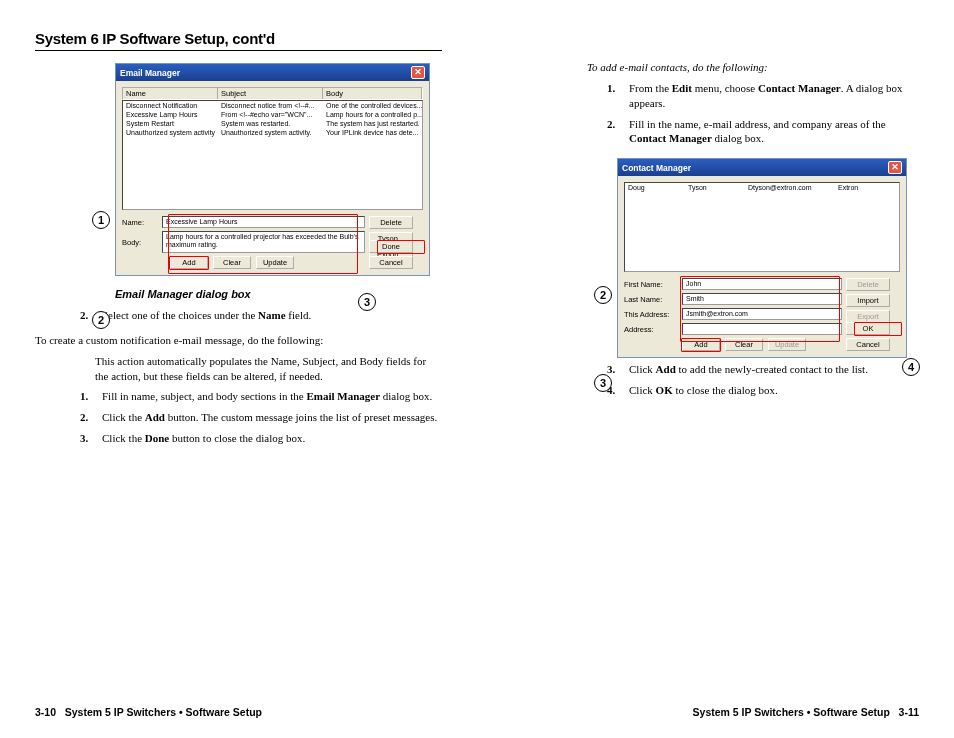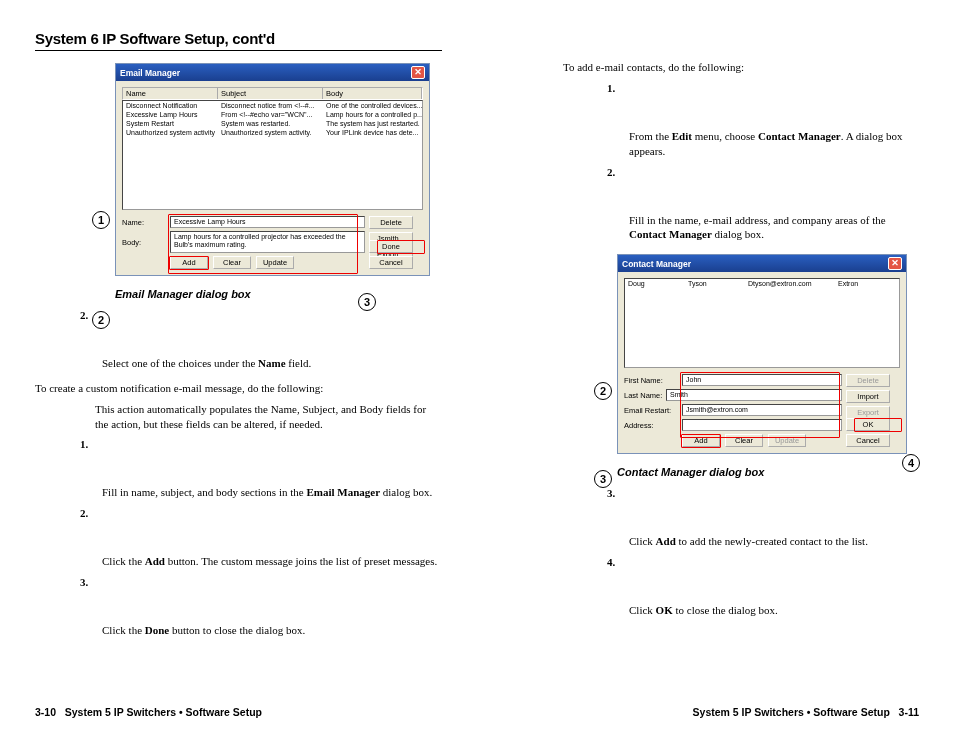--- a/index.html
+++ b/index.html
@@ -34,21 +34,21 @@
     font-weight: bold;
     font-size: 13px;
     margin-bottom: 7px;
   }
   .body-text { margin-bottom: 6px; line-height: 1.35; }
   .indent { margin-left: 45px; }
   .indent2 { margin-left: 60px; }
   ol { list-style: none; }
   ol li { display: flex; margin-bottom: 6px; line-height: 1.35; }
   ol li .num { font-weight: bold; width: 22px; flex-shrink: 0; }
-  ol li .txt { flex: 1; margin-top: 48px; }
+  ol li .txt { flex: 1; }
   .dialog-caption {
     font-family: Helvetica, Arial, sans-serif;
     font-weight: bold;
     font-style: italic;
     font-size: 11px;
     margin-top: 8px;
     margin-left: 10px;
     margin-bottom: 8px;
   }
   .footer {
@@ -105,21 +105,21 @@
   .listbody {
     background: #fff;
     border: 1px inset #999;
     height: 90px;
     overflow: hidden;
   }
   .listbody.tall { height: 110px; }
   .row { display: flex; font-size: 7px; border-bottom: 0px; }
   .row > div { padding: 1px 3px; white-space: nowrap; overflow: hidden; }
   .formrow { display: flex; align-items: center; margin: 3px 0; }
-  .formrow label { width: 48px; font-size: 7.5px; }
+  .formrow label { width: 40px; font-size: 7.5px; }
   .formrow .fld {
     flex: 1;
     background: #fff;
     border: 1px inset #999;
     padding: 1px 3px;
     font-size: 7px;
     height: 12px;
     overflow: hidden;
     white-space: nowrap;
   }
@@ -194,21 +194,21 @@
           <div class="row">
               <div style="width:95px">Unauthorized system activity</div>
               <div style="width:105px">Unauthorized system activity.</div>
               <div style="flex:1">Your IPLink device has dete...</div>
             </div>
         </div>
 
         <div class="formarea" style="margin-top:6px;">
           <div class="btncol" style="top:0;">
             <div class="winbtn">Delete</div>
-            <div class="winbtn">Jsmith...</div>
+            <div class="winbtn">Tyson...</div>
             <div class="winbtn">Export...</div>
           </div>
           <div class="formrow">
             <label>Name:</label>
             <div class="fld">Excessive Lamp Hours</div>
           </div>
           <div class="formrow">
             <label>Body:</label>
             <div class="fld multi">Lamp hours for a controlled projector has exceeded the Bulb's maximum rating.</div>
           </div>
@@ -261,21 +261,21 @@
       </li>
   </ol>
 
   <div class="footer footer-left">
     <span>3-10</span>&nbsp;&nbsp;&nbsp;<span>System 5 IP Switchers • Software Setup</span>
   </div>
 </div>
 
 <div class="page">
   <div style="height:30px"></div>
-  <div class="body-text" style="margin-left:51px;">To add e-mail contacts, do the following:</div>
+  <div class="body-text" style="margin-left:75px;font-style:italic;">To add e-mail contacts, do the following:</div>
   <ol style="margin-left:95px;">
     <li>
         <span class="num">1.</span>
       <span class="txt">From the <b>Edit</b> menu, choose <b>Contact Manager</b>.  A dialog box appears.</span>
       </li>
     <li>
         <span class="num">2.</span>
       <span class="txt">Fill in the name, e-mail address, and company areas of the <b>Contact Manager</b> dialog box.</span>
       </li>
   </ol>
@@ -300,25 +300,25 @@
           <div class="btncol" style="top:0;">
             <div class="winbtn disabled">Delete</div>
             <div class="winbtn">Import</div>
             <div class="winbtn disabled">Export</div>
           </div>
           <div class="formrow">
               <label style="width:58px">First Name:</label>
               <div class="fld">John</div>
             </div>
           <div class="formrow">
-              <label style="width:42px">Last Name:</label>
+              <label style="width:58px">Last Name:</label>
               <div class="fld">Smith</div>
             </div>
           <div class="formrow">
-              <label style="width:58px">Email Restart:</label>
+              <label style="width:58px">This Address:</label>
               <div class="fld">Jsmith@extron.com</div>
             </div>
           <div class="formrow">
               <label style="width:58px">Address:</label>
               <div class="fld"></div>
             </div>
 
           <div class="btnrow" style="margin-left:58px;">
             <div class="winbtn" style="width:38px">Add</div>
             <div class="winbtn" style="width:38px">Clear</div>
@@ -334,21 +334,20 @@
           <div class="hl-red" style="right:-2px; bottom:15px; width:48px; height:14px;"></div>
         </div>
       </div>
     </div>
 
     <div class="callout" style="left:-13px; top:128px;">2</div>
     <div class="callout" style="left:-13px; top:216px;">3</div>
     <div class="callout" style="left:295px; top:200px;">4</div>
   </div>
 
-  <div class="dialog-caption" style="margin-left:105px;">Contact Manager dialog box</div>
 
   <ol style="margin-left:95px;">
     <li>
         <span class="num">3.</span>
       <span class="txt">Click <b>Add</b> to add the newly-created contact to the list.</span>
       </li>
     <li>
         <span class="num">4.</span>
       <span class="txt">Click <b>OK</b> to close the dialog box.</span>
       </li>

